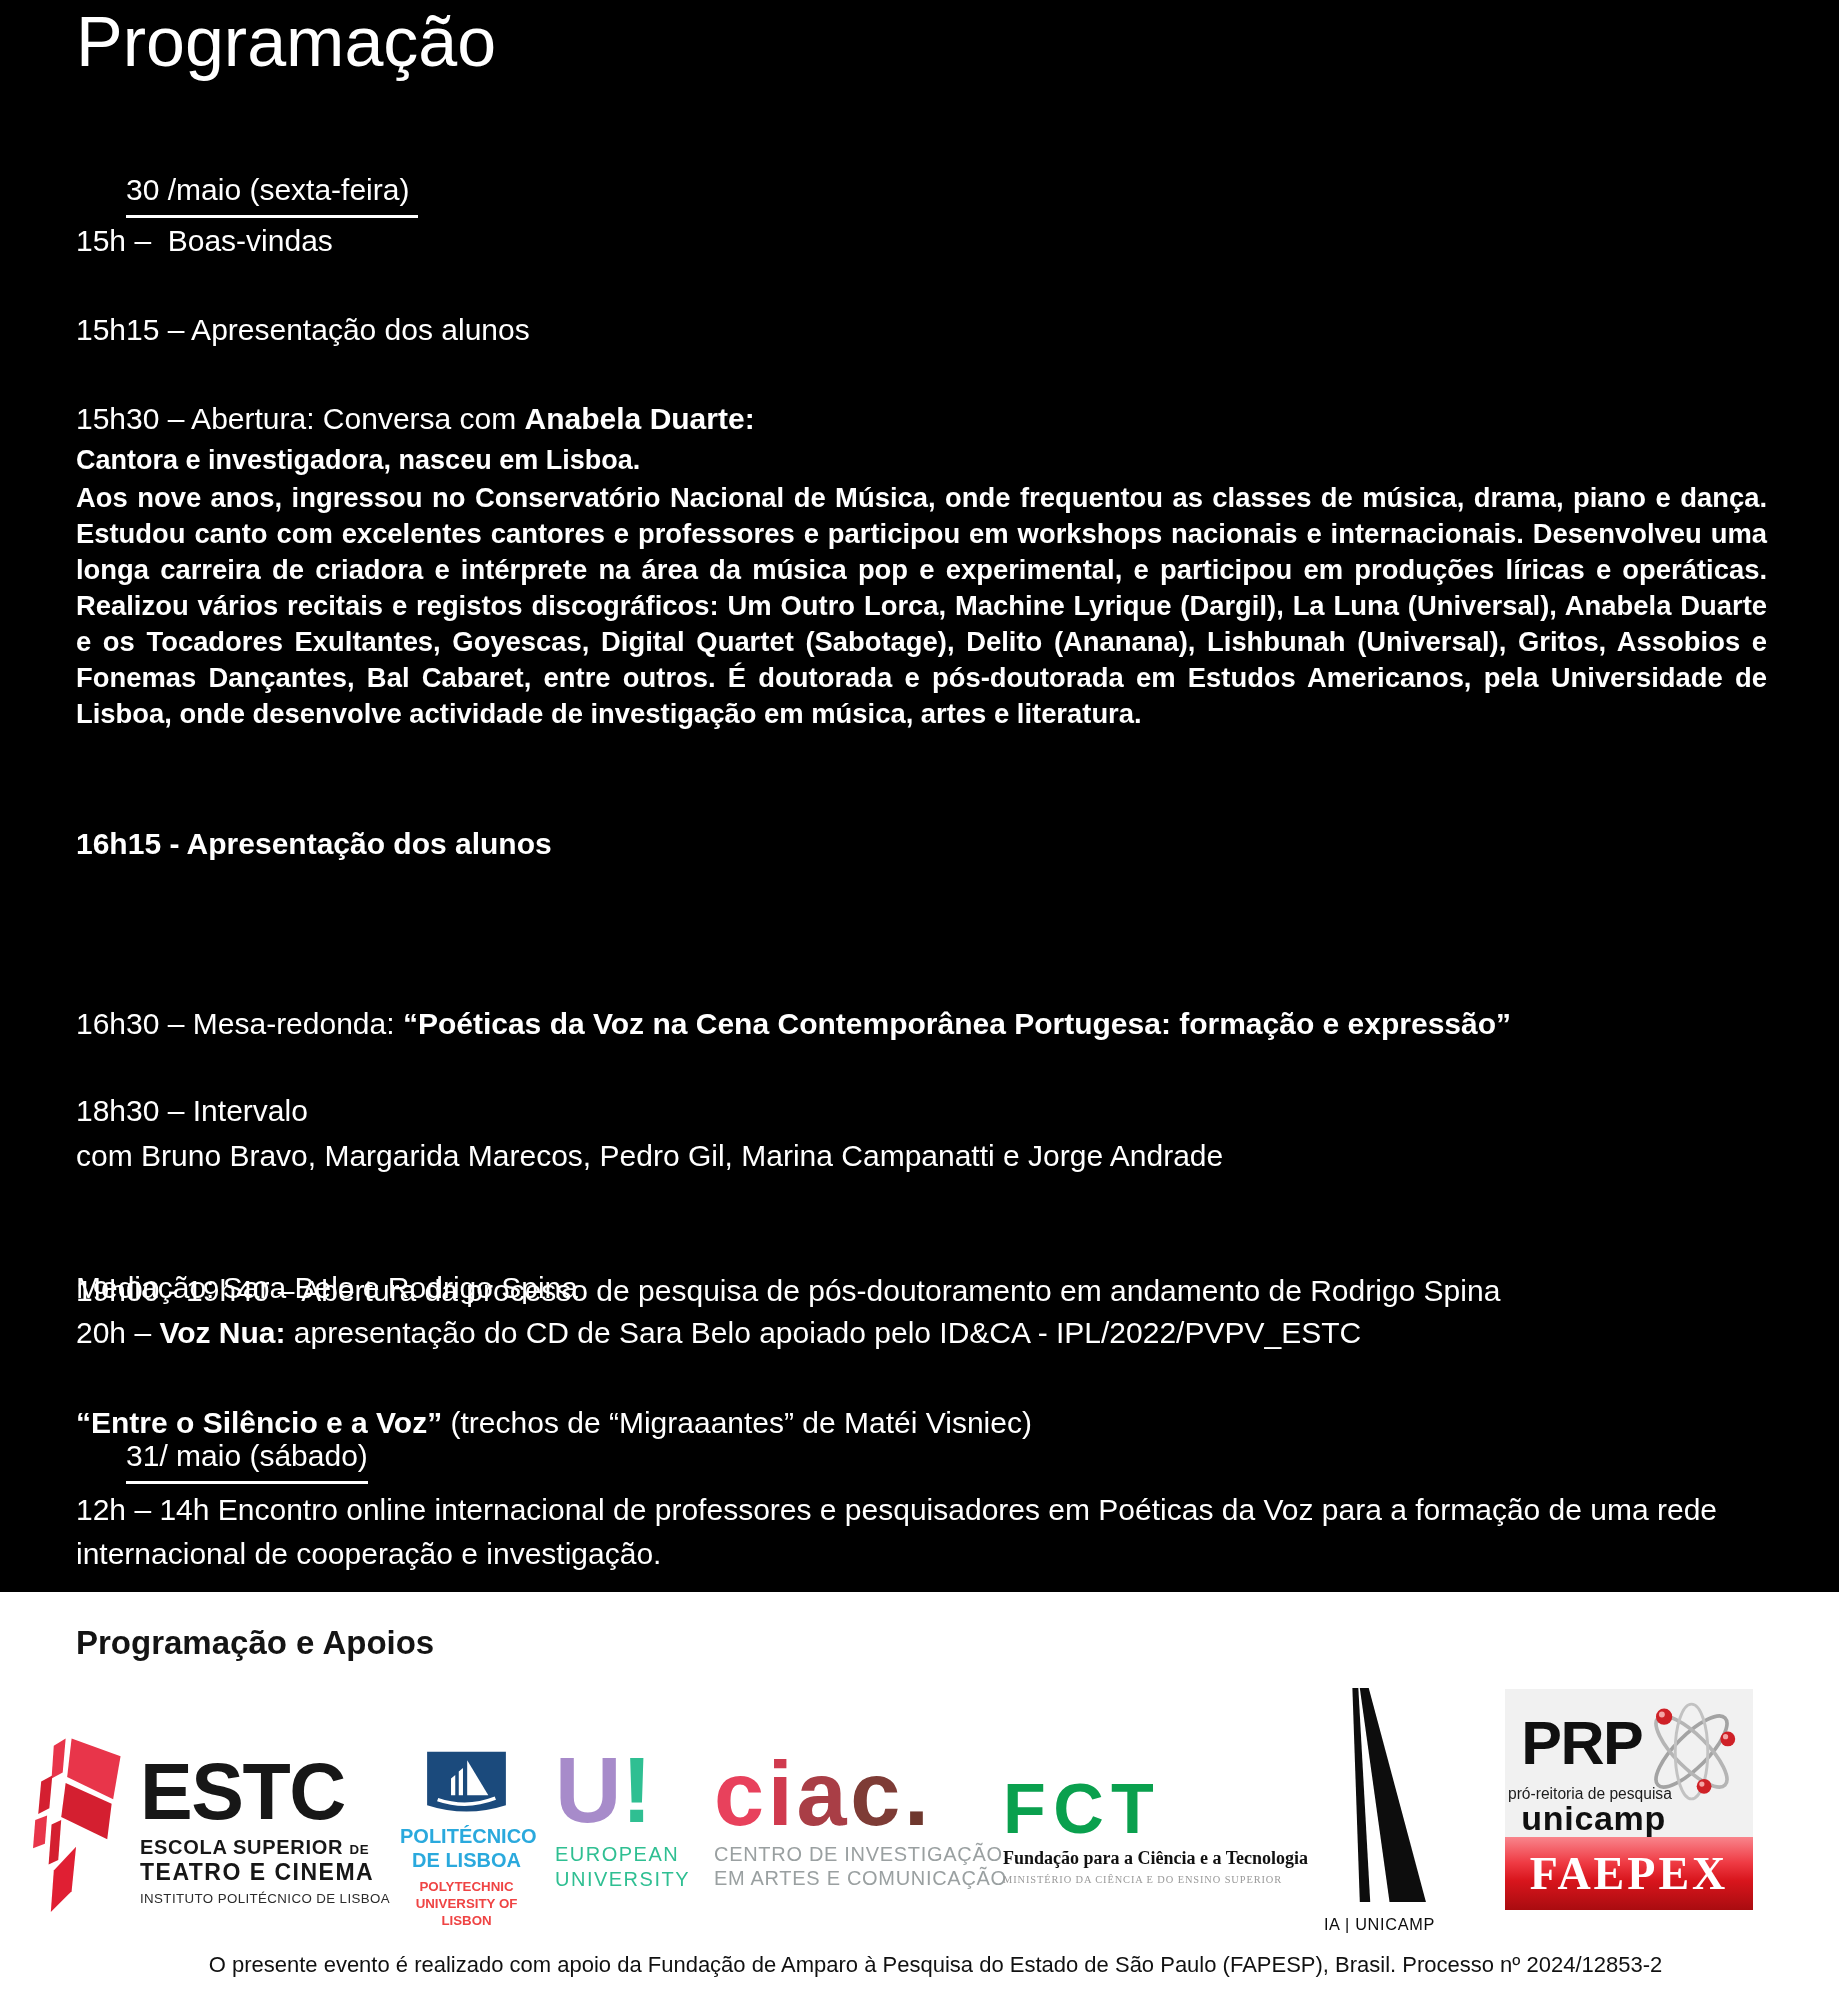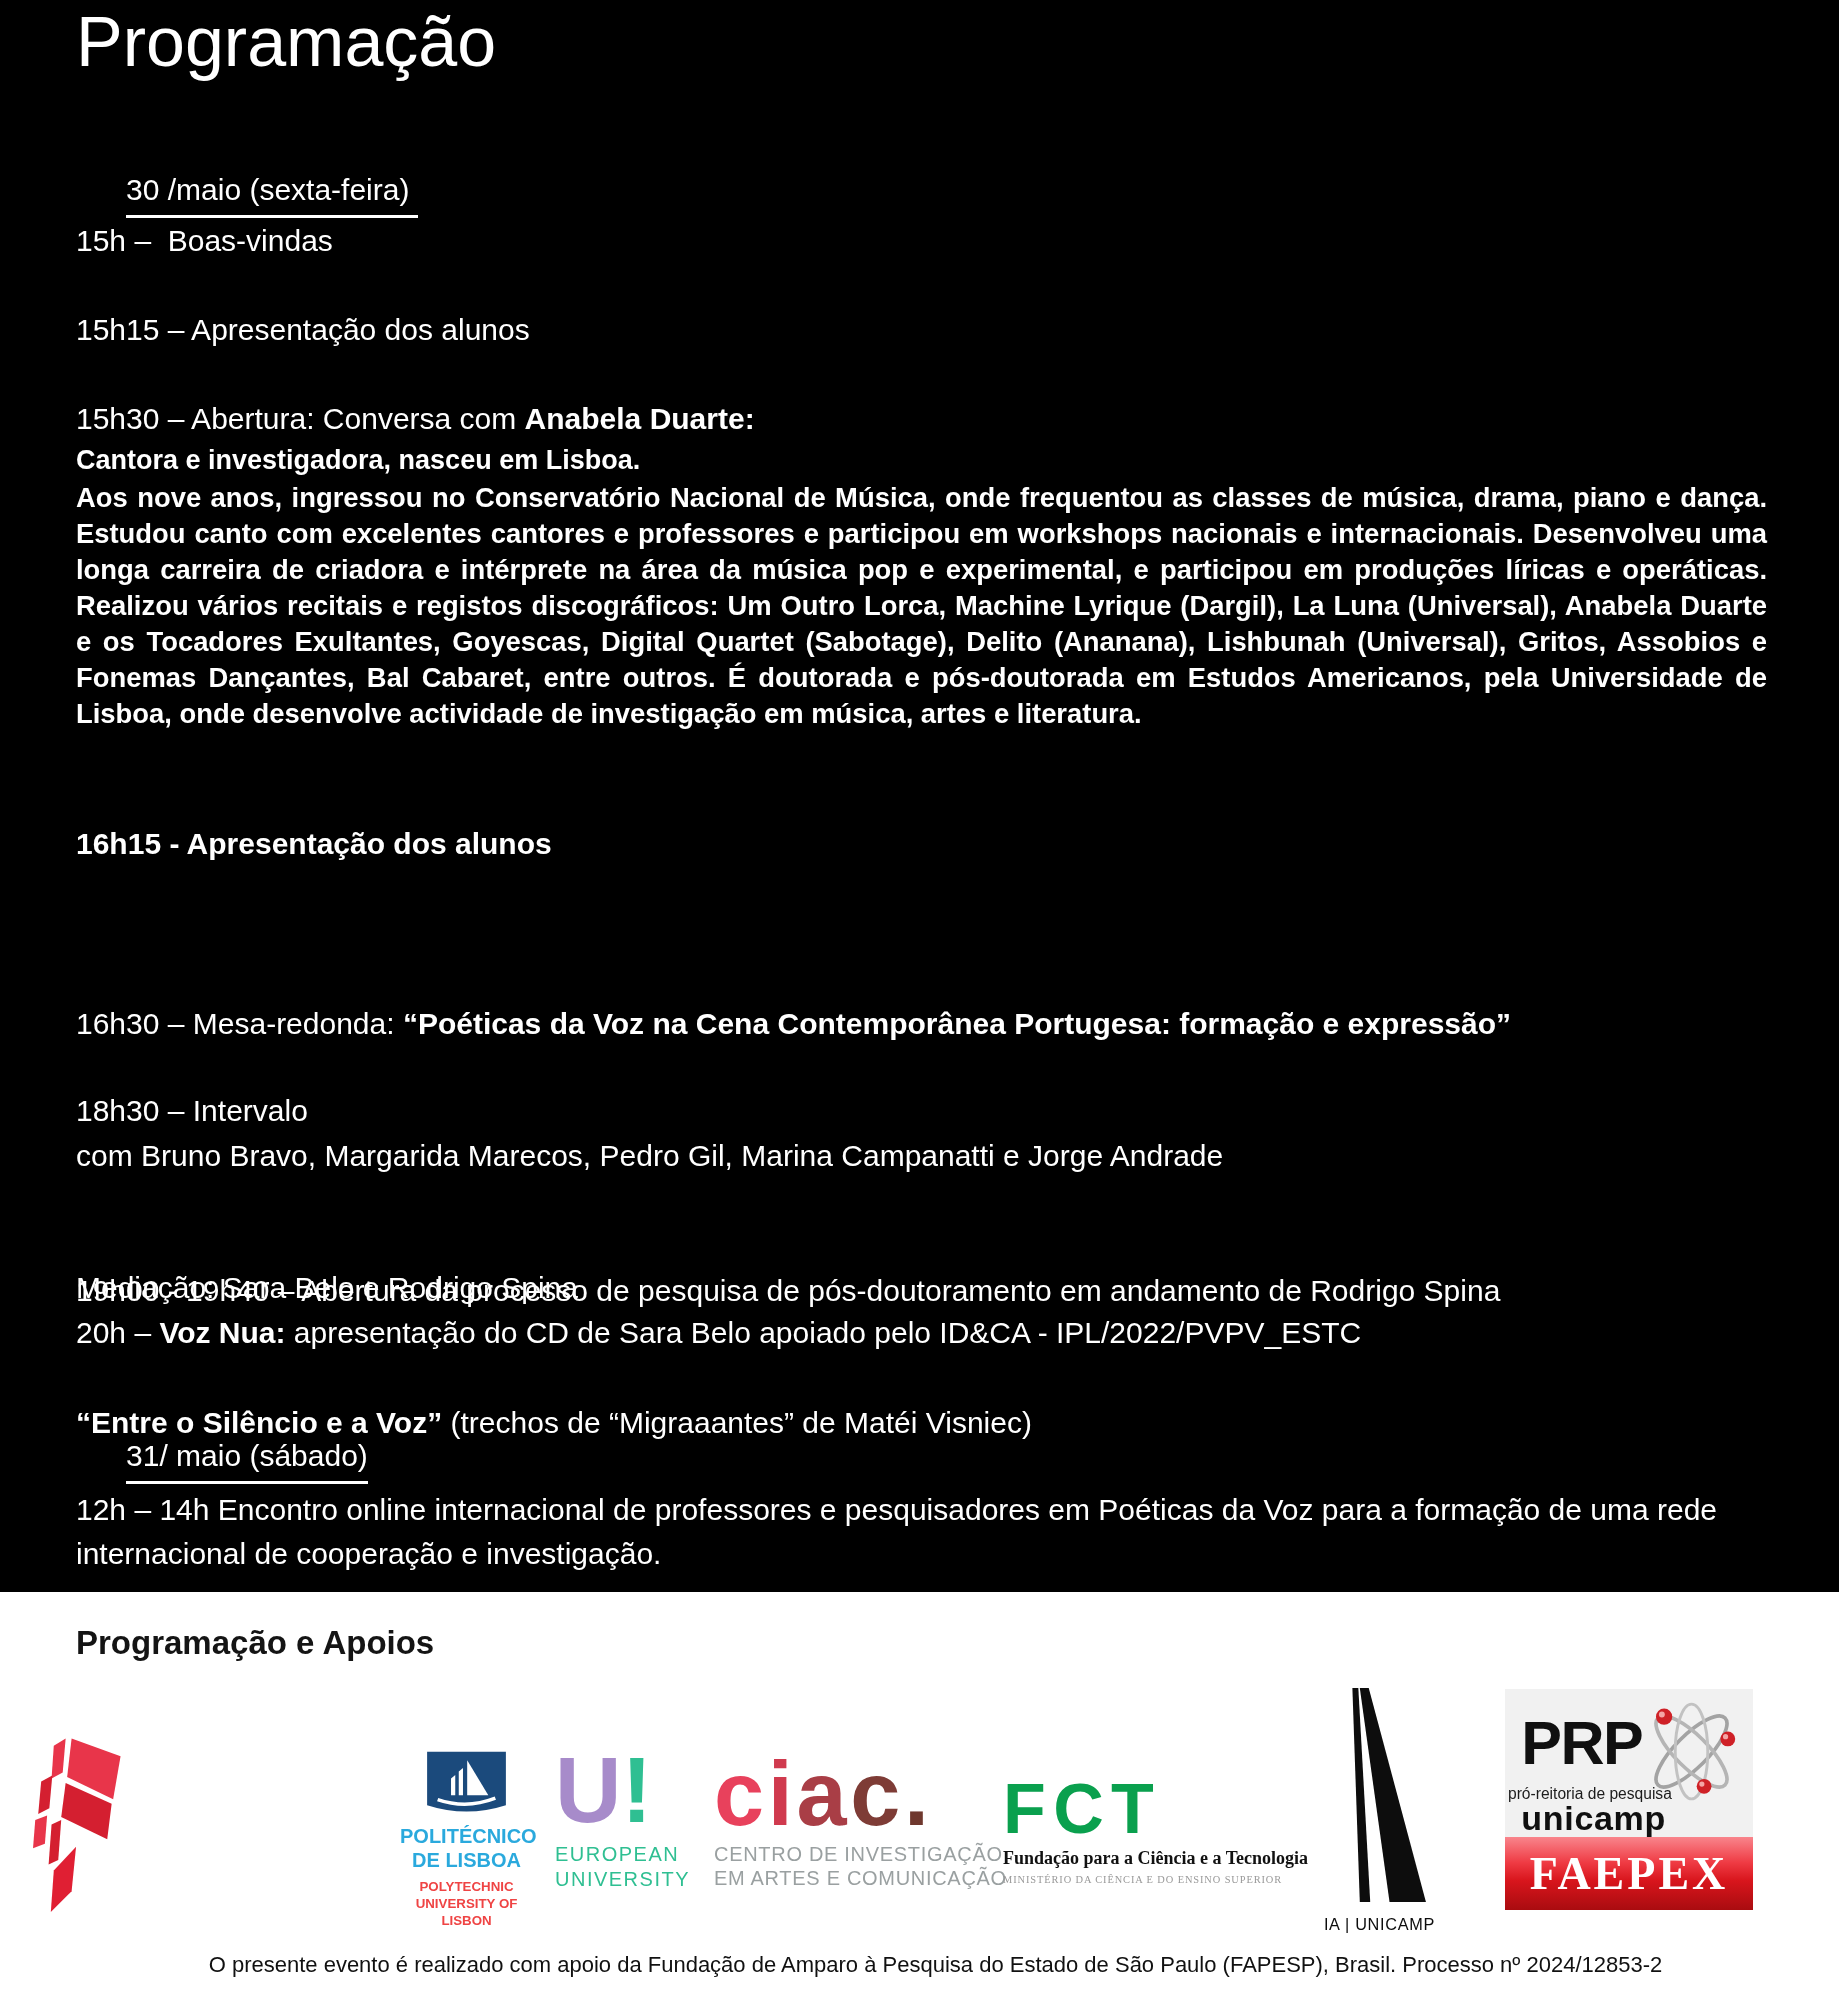--- a/index.html
+++ b/index.html
@@ -138,20 +138,26 @@
   <div class="logo-estc">
     <svg class="estc-mark" viewBox="0 0 128 244" xmlns="http://www.w3.org/2000/svg">
       <polygon points="52,6 118,30 108,88 46,58" fill="#e8354a"></polygon>
       <polygon points="44,66 106,94 100,142 38,112" fill="#d41f30"></polygon>
       <polygon points="28,16 44,6 40,52 25,60" fill="#e8354a"></polygon>
       <polygon points="11,64 26,56 22,100 7,108" fill="#d41f30"></polygon>
       <polygon points="3,116 19,110 16,148 0,154" fill="#e8354a"></polygon>
       <polygon points="25,122 38,116 34,170 21,176" fill="#d41f30"></polygon>
       <polygon points="28,184 58,152 52,212 24,240" fill="#e01f33"></polygon>
     </svg>
+    <div class="estc-text">
+      <div class="estc-acronym">ESTC</div>
+      <div class="estc-l1"><span>ESCOLA SUPERIOR</span> <span class="small-de">DE</span></div>
+      <div class="estc-l2">TEATRO E CINEMA</div>
+      <div class="estc-l3">INSTITUTO POLITÉCNICO DE LISBOA</div>
+    </div>
   </div>
 
   <div class="logo-ipl">
     <svg class="ipl-mark" viewBox="0 0 118 96" xmlns="http://www.w3.org/2000/svg">
       <path d="M3,0 H115 V76 Q59,94 3,76 Z" fill="#1b4a7c"></path>
       <polygon points="60,12 90,62 60,62" fill="#ffffff"></polygon>
       <polygon points="48,28 54,23 54,62 48,62" fill="#ffffff"></polygon>
       <polygon points="37,38 43,33 43,62 37,62" fill="#ffffff"></polygon>
       <path d="M18,68 Q59,82 100,66" stroke="#ffffff" stroke-width="5" fill="none"></path>
     </svg>

